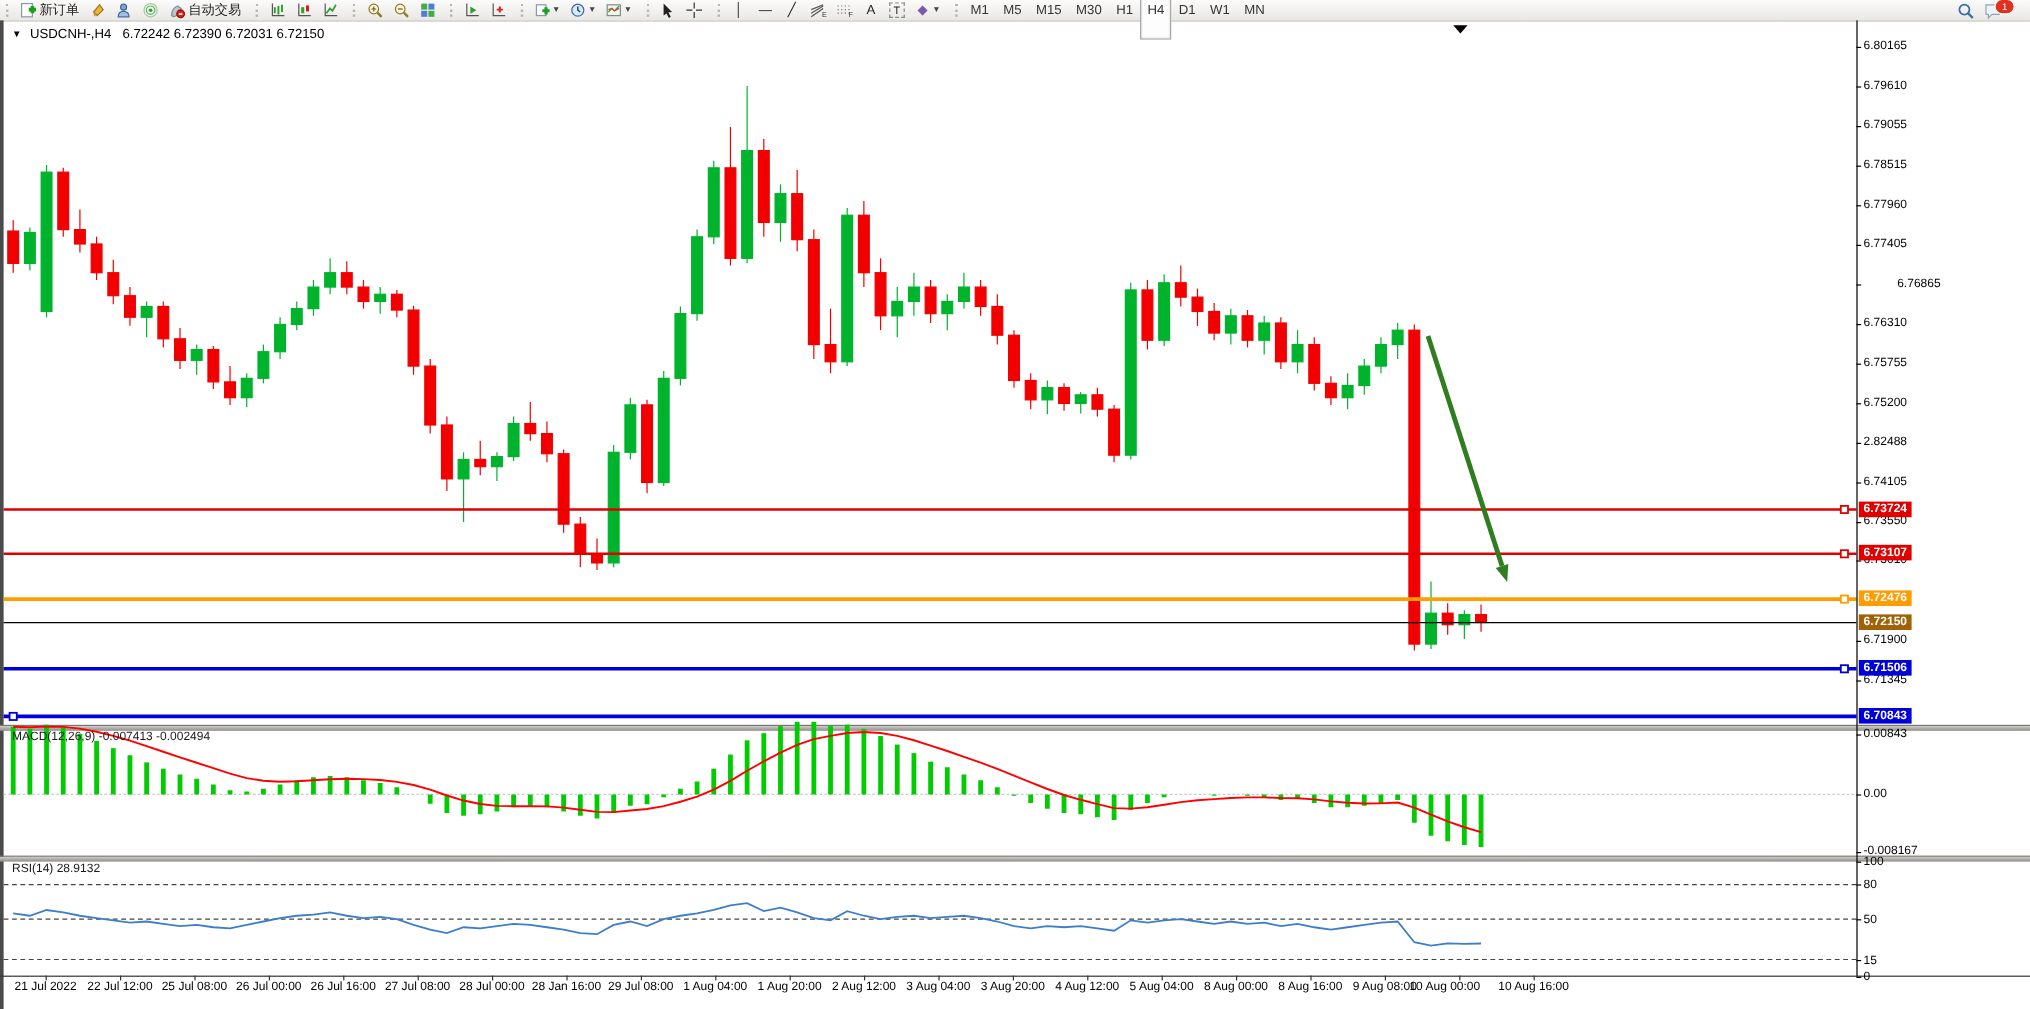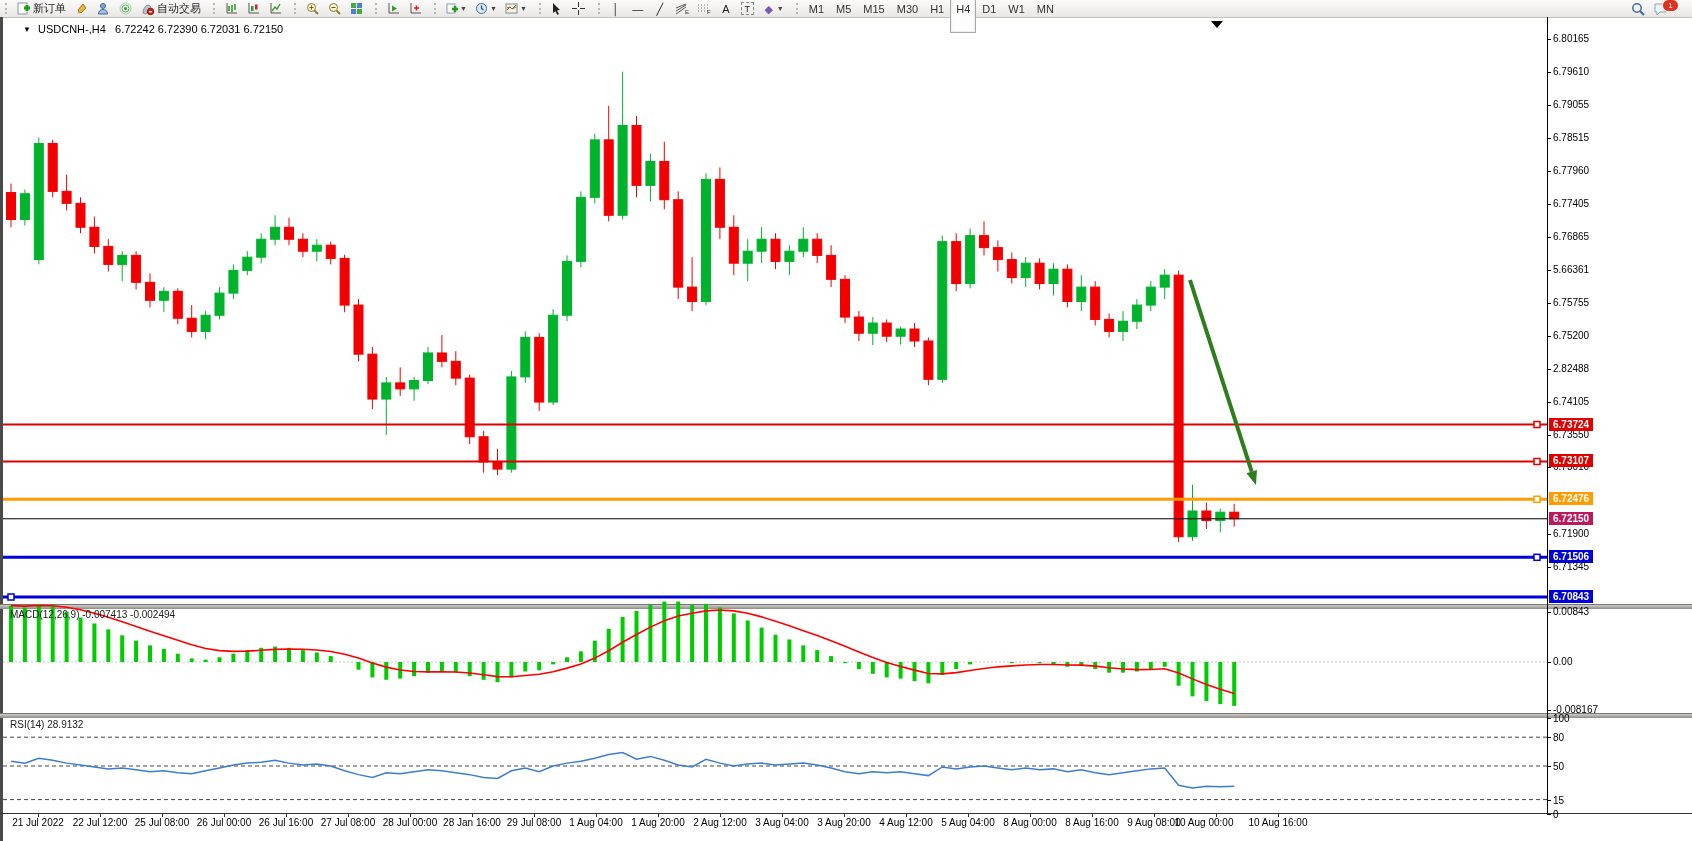--- a/index.html
+++ b/index.html
@@ -17,21 +17,21 @@
   .glyph{font-size:11px;line-height:14px;}
   .tf{padding:16px 5px;height:15px;display:flex;align-items:center;color:#333;border:1px solid transparent;}
   .tf.active{background:#fdfdfd;border:1px solid #a8a8a8;box-shadow:inset 0 0 2px #ccc;}
   .tright{margin-left:auto;display:flex;align-items:center;padding-right:4px;}
   .badge{position:relative;left:-5px;top:-3px;background:#e03020;color:#fff;border-radius:7px;
          min-width:11px;height:11px;font-size:8px;line-height:11px;text-align:center;padding:0 2px;
          border:1px solid #fff;}
   .caret{font-size:7px;color:#444;margin-left:1px;}
   
   .left-edge{position:absolute;left:0;top:17px;width:3px;height:824px;background:#4a4a4a;}
-  .chart-header{position:absolute;left:23px;top:23px;font-size:11px;color:#000;z-index:5;}
+  .chart-header{position:absolute;left:10px;top:23px;font-size:11px;color:#000;z-index:5;}
   .chart-header .tri{display:inline-block;font-size:8px;transform:translateY(-1px);margin-right:4px;}
   .pane-sep{position:absolute;left:0;width:1692px;height:4px;
             background:linear-gradient(#cfcdc8,#8f8d89);border-top:1px solid #7a7874;}
   .ind-label{position:absolute;left:10px;font-size:10px;color:#1a1a1a;z-index:5;}
   .axis-vline{position:absolute;left:1547px;top:17px;width:1px;height:797px;background:#000;}
   .time-line{position:absolute;left:0;top:813px;width:1692px;height:1px;background:#333;}
   .ylab{position:absolute;left:1553px;font-size:10px;color:#000;height:12px;line-height:12px;}
   .ytick{position:absolute;left:1547px;width:4px;height:1px;background:#000;}
   .pricetag{position:absolute;left:1549px;height:13px;line-height:13px;font-size:10px;color:#fff;
             padding:0 4px;font-weight:bold;z-index:6;}
@@ -800,23 +800,23 @@
       <div class="ylab" style="top: 66.2223px;">6.79610</div>
       <div class="ytick" style="top: 105.445px;"></div>
       <div class="ylab" style="top: 99.4446px;">6.79055</div>
       <div class="ytick" style="top: 137.769px;"></div>
       <div class="ylab" style="top: 131.769px;">6.78515</div>
       <div class="ytick" style="top: 170.991px;"></div>
       <div class="ylab" style="top: 164.991px;">6.77960</div>
       <div class="ytick" style="top: 204.214px;"></div>
       <div class="ylab" style="top: 198.214px;">6.77405</div>
       <div class="ytick" style="top: 236.538px;"></div>
-      <div class="ylab" style="top: 230.538px;">6.76865</div>
+      <div class="ylab" style="top: 230.538px; margin-left: 28px;">6.76865</div>
       <div class="ytick" style="top: 269.76px;"></div>
-      <div class="ylab" style="top: 263.76px;">5.66361</div>
+      <div class="ylab" style="top: 263.76px;">6.76310</div>
       <div class="ytick" style="top: 302.983px;"></div>
       <div class="ylab" style="top: 296.983px;">6.75755</div>
       <div class="ytick" style="top: 336.205px;"></div>
       <div class="ylab" style="top: 330.205px;">6.75200</div>
       <div class="ytick" style="top: 368.529px;"></div>
       <div class="ylab" style="top: 362.529px;">2.82488</div>
       <div class="ytick" style="top: 401.752px;"></div>
       <div class="ylab" style="top: 395.752px;">6.74105</div>
       <div class="ytick" style="top: 434.974px;"></div>
       <div class="ylab" style="top: 428.974px;">6.73550</div>
@@ -824,21 +824,21 @@
       <div class="ylab" style="top: 461.298px;">6.73010</div>
       <div class="ytick" style="top: 533.743px;"></div>
       <div class="ylab" style="top: 527.743px;">6.71900</div>
       <div class="ytick" style="top: 566.965px;"></div>
       <div class="ylab" style="top: 560.965px;">6.71345</div>
       <div class="pricetag" style="top: 417.558px; background: rgb(224, 0, 0);">6.73724</div>
       <div class="pricetag" style="top: 454.492px; background: rgb(224, 0, 0);">6.73107</div>
       <div class="pricetag" style="top: 492.264px; background: rgb(255, 156, 0);">6.72476</div>
       <div class="pricetag" style="top: 550.328px; background: rgb(0, 0, 216);">6.71506</div>
       <div class="pricetag" style="top: 590.015px; background: rgb(0, 0, 216);">6.70843</div>
-      <div class="pricetag" style="top: 511.778px; background: #be185d;">6.72150</div>
+      <div class="pricetag" style="top: 511.778px; background: #a16207;">6.72150</div>
       <div class="ytick" style="top: 612.01px;"></div>
       <div class="ylab" style="top: 606.01px;">0.00843</div>
       <div class="ytick" style="top: 662px;"></div>
       <div class="ylab" style="top: 656px;">0.00</div>
       <div class="ytick" style="top: 710.43px;"></div>
       <div class="ylab" style="top: 704.43px;">-0.008167</div>
       <div class="ytick" style="top: 718px;"></div>
       <div class="ylab" style="top: 713px;">100</div>
       <div class="ytick" style="top: 737.2px;"></div>
       <div class="ylab" style="top: 732.2px;">80</div>

